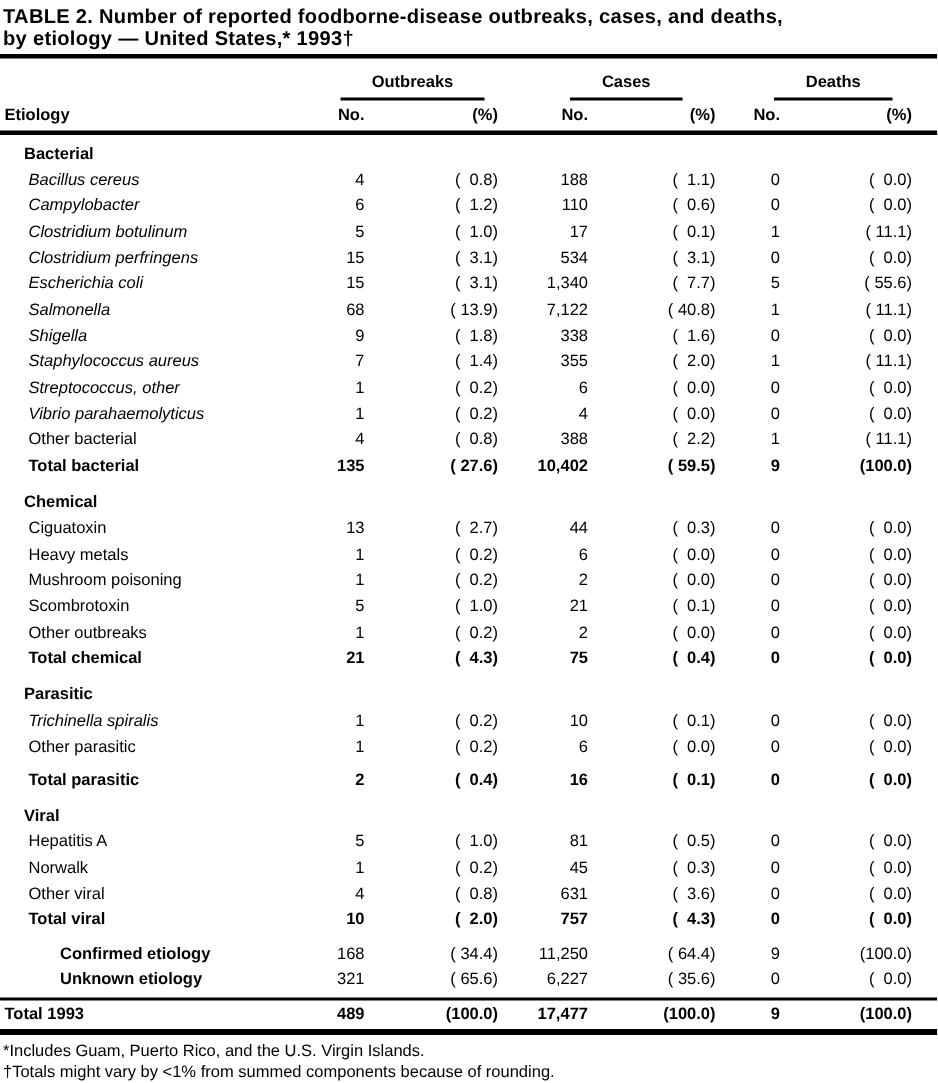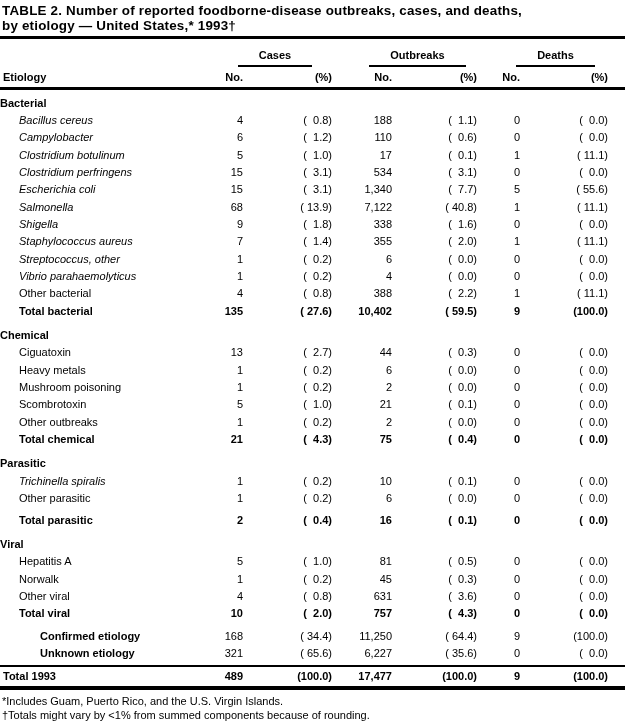--- a/index.html
+++ b/index.html
@@ -21,21 +21,21 @@
   .cell.pct { text-align:right; white-space:pre; }
   
   .ghead { margin-top:8px; line-height:16px; font-size:11px; }
   .gcell { grid-column:span 2; text-align:center; }
   .group-label { display:inline-block; font-weight:700; border-bottom:2px solid #000; padding:0 21px 2px 21px; position:relative; left:13px; white-space:nowrap; }
   .subhead { padding-top:2px; height:17px; font-weight:700; }
   .subhead .cell { font-weight:700; }
   .rule-thick { height:3px; margin-top:3px; }
   
   .tbody { margin-top:5px; }
-  .section-header { font-size:11px; font-weight:700; line-height:17.35px; padding-left:0; }
+  .section-header { font-size:11px; font-weight:700; line-height:17.35px; padding-left:16px; }
   .section-header.spaced { margin-top:7px; }
   .item .cell.label { padding-left:19px; }
   .italic { font-style:italic; }
   .total-row .cell { font-weight:700; }
   .total-row .cell.label { padding-left:19px; }
   .total-row.extra-top { margin-top:4px; }
   .summary .cell.label { font-weight:700;padding-left:40px; }
   .summary.first { margin-top:5px; }
   
   .rule-thin { height:2px; margin-top:2.5px; }
@@ -52,24 +52,24 @@
 
   <div class="title">
     <div>TABLE 2. Number of reported foodborne-disease outbreaks, cases, and deaths,</div>
     <div>by etiology — United States,* 1993†</div>
   </div>
   <div class="rule rule-title"></div>
 
   <div class="row ghead">
     <div class="cell label"></div>
     <div class="cell gcell">
-      <span class="group-label">Cases</span>
+      <span class="group-label">Outbreaks</span>
     </div>
     <div class="cell gcell">
-      <span class="group-label">Outbreaks</span>
+      <span class="group-label">Cases</span>
     </div>
     <div class="cell gcell">
       <span class="group-label">Deaths</span>
     </div>
   </div>
 
   <div class="row subhead">
     <div class="cell label">Etiology</div>
     <div class="cell no">No.</div>
     <div class="cell pct">(%)</div>

